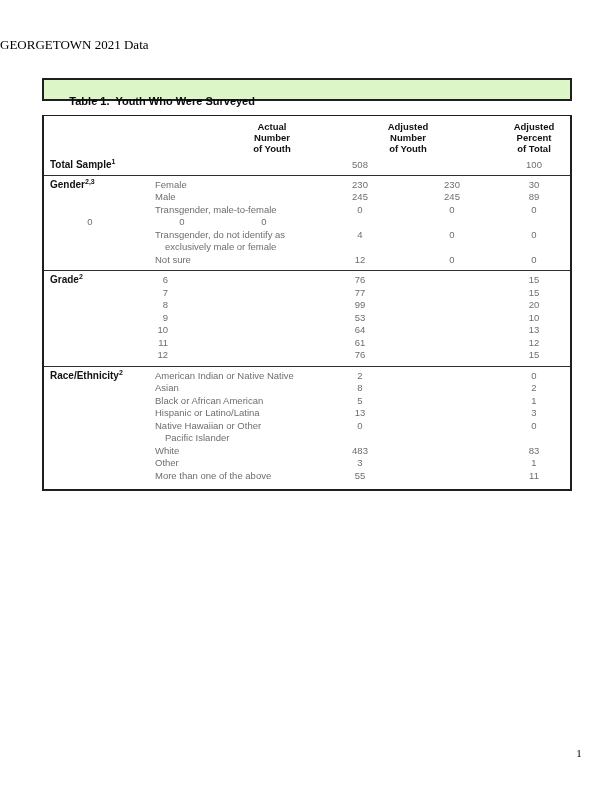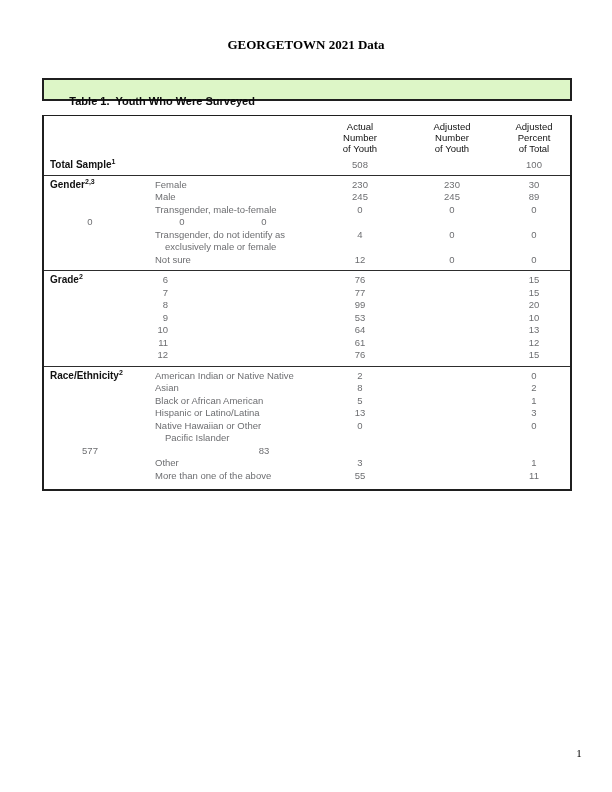--- a/index.html
+++ b/index.html
@@ -12,23 +12,22 @@
   *{margin:0;padding:0;box-sizing:border-box;}
   html,body{background:#ffffff;}
   body{
     width:612px;height:792px;
     position:relative;
     font-family:"Liberation Sans",sans-serif;
     overflow:hidden;
   }
   .doc-title{
     position:absolute;top:37px;left:0;right:0;
-    text-align:center;
     font-family:"Liberation Serif",serif;
-    font-weight:bold;font-size:13px;color:#000;
+    font-weight:normal;font-size:13px;color:#000;
   }
   .table-outer{
     position:absolute;left:42px;top:78px;width:530px;
   }
   .title-bar{
     height:23px;
     background:var(--green);
     border:2px solid var(--border);
     padding:3px 7px 0 7px;
     font-weight:bold;font-size:11px;color:#0c0c0c;
@@ -36,21 +35,21 @@
     margin-bottom:14px;
   }
   .tbody-box{
     border:1px solid var(--border);
     border-left-width:2px;border-right-width:2px;border-bottom-width:2px;
     padding:5px 0 3px 0;
     background:#fff;
   }
   .head-row{
     display:flex;align-items:center;
-    font-weight:normal;color:var(--black);
+    font-weight:bold;color:var(--black);gap:44px;
   }
   .head-spacer{flex:1;}
   .head-cell{
     width:92px;flex-shrink:0;text-align:center;
     font-size:9.5px;line-height:11px;
   }
   .head-cell.c2{width:72px;}
   .section{
     border-top:1.5px solid var(--divider);
     padding:3px 0 4px 0;
@@ -282,21 +281,25 @@
             <div class="t-row">
               <div class="cell-label">
                 <div class="sec-label"></div>
                 <div class="row-label"><span>Native Hawaiian or Other</span><div class="lbl2">Pacific Islander</div></div>
               </div>
               <div class="cell-num">0</div>
               <div class="cell-num"></div>
               <div class="cell-num c2">0</div>
             </div>
             <div class="t-row">
-              <div class="cell-num">577</div>
+              <div class="cell-label">
+                <div class="sec-label"></div>
+                <div class="row-label"><span>White</span></div>
+              </div>
+              <div class="cell-num">483</div>
               <div class="cell-num"></div>
               <div class="cell-num c2">83</div>
             </div>
             <div class="t-row">
               <div class="cell-label">
                 <div class="sec-label"></div>
                 <div class="row-label"><span>Other</span></div>
               </div>
               <div class="cell-num">3</div>
               <div class="cell-num"></div>

